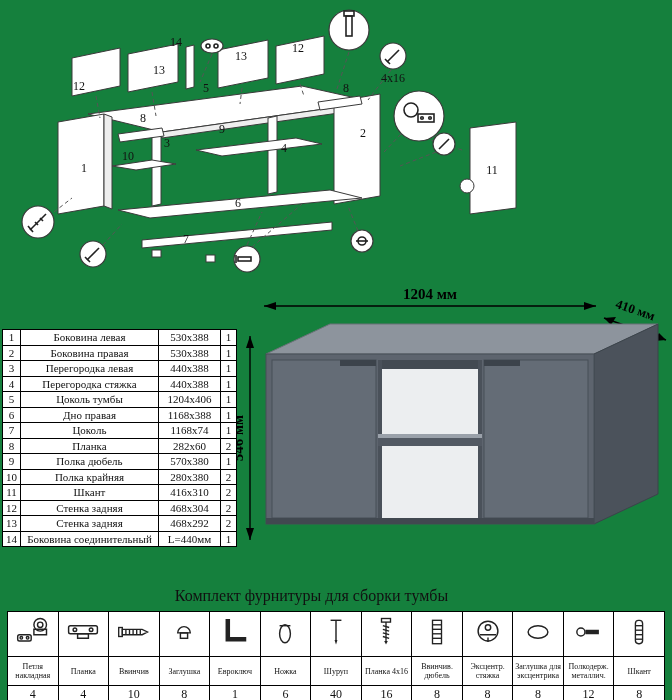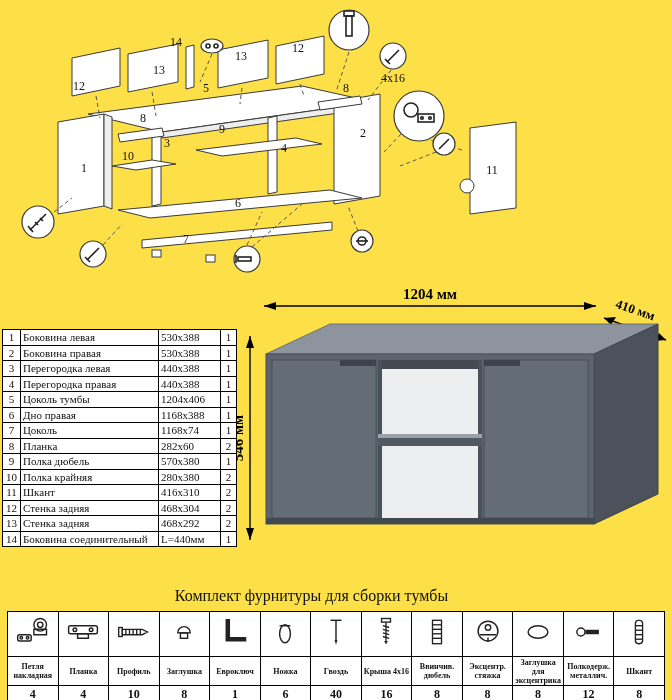--- a/index.html
+++ b/index.html
@@ -1,32 +1,32 @@
 <!DOCTYPE html>
 <html><head>
 <meta charset="utf-8">
 <style>
   html,body{margin:0;padding:0;background:#fff;}
-  .page{position:relative;width:672px;height:700px;background:#fde047;overflow:hidden;
+  .page{position:relative;width:672px;height:700px;background:#15803d;overflow:hidden;
         font-family:"Liberation Serif",serif;color:#111;}
   svg text{font-family:"Liberation Serif",serif;}
   .dlabel{font-size:12px;fill:#111;}
 
   
   .parts-table{position:absolute;left:2px;top:329px;border-collapse:collapse;background:#fff;}
   .parts-table td{border:1px solid #000;font-size:11px;line-height:14.5px;padding:0 2px;white-space:nowrap;}
   .c-num{width:13px;text-align:center;}
-  .c-name{width:133px;text-align:left;}
-  .c-size{width:57px;}
+  .c-name{width:133px;text-align:center;}
+  .c-size{width:57px;text-align:center;}
   .c-qty{width:11px;text-align:center;}
 
   
   .hw-title{position:absolute;left:0;top:587px;width:623px;text-align:center;font-size:16px;}
   .hw-table{position:absolute;left:7px;top:611px;width:658px;border-collapse:collapse;table-layout:fixed;background:#fff;}
-  .hw-table td{border:1px solid #000;text-align:center;vertical-align:middle;padding:0;overflow:hidden;font-weight:bold;}
+  .hw-table td{border:1px solid #000;text-align:center;vertical-align:middle;padding:0;overflow:hidden;}
   .hw-icon-cell{height:44px;}
   .hw-name{font-size:8px;line-height:9px;height:28px;padding:1px 1px;word-wrap:break-word;}
   .hw-qty{font-size:12px;height:16px;}
 
   .abs{position:absolute;}
 </style>
 </head>
 <body>
 
 <div class="page">
@@ -158,21 +158,21 @@
           <td class="c-qty">1</td>
         </tr>
         <tr>
           <td class="c-num">3</td>
           <td class="c-name">Перегородка левая</td>
           <td class="c-size">440x388</td>
           <td class="c-qty">1</td>
         </tr>
         <tr>
           <td class="c-num">4</td>
-          <td class="c-name">Перегородка правая</td>
+          <td class="c-name">Перегородка стяжка</td>
           <td class="c-size">440x388</td>
           <td class="c-qty">1</td>
         </tr>
         <tr>
           <td class="c-num">5</td>
           <td class="c-name">Цоколь тумбы</td>
           <td class="c-size">1204x406</td>
           <td class="c-qty">1</td>
         </tr>
         <tr>
@@ -366,26 +366,26 @@
                 <line x1="16" y1="13" x2="24" y2="13"></line>
                 <line x1="16" y1="18" x2="24" y2="18"></line>
                 <line x1="16" y1="23" x2="24" y2="23"></line>
                 <line x1="16" y1="28" x2="24" y2="28"></line>
               </g>
             </svg></td>
         </tr>
       <tr>
           <td class="hw-name">Петля накладная</td>
           <td class="hw-name">Планка</td>
-          <td class="hw-name">Профиль</td>
+          <td class="hw-name">Ввинчив</td>
           <td class="hw-name">Заглушка</td>
           <td class="hw-name">Евроключ</td>
           <td class="hw-name">Ножка</td>
-          <td class="hw-name">Гвоздь</td>
-          <td class="hw-name">Крыша 4x16</td>
+          <td class="hw-name">Шуруп</td>
+          <td class="hw-name">Планка 4x16</td>
           <td class="hw-name">Ввинчив. дюбель</td>
           <td class="hw-name">Эксцентр. стяжка</td>
           <td class="hw-name">Заглушка для эксцентрика</td>
           <td class="hw-name">Полкодерж. металлич.</td>
           <td class="hw-name">Шкант</td>
         </tr>
       <tr>
           <td class="hw-qty">4</td>
           <td class="hw-qty">4</td>
           <td class="hw-qty">10</td>

